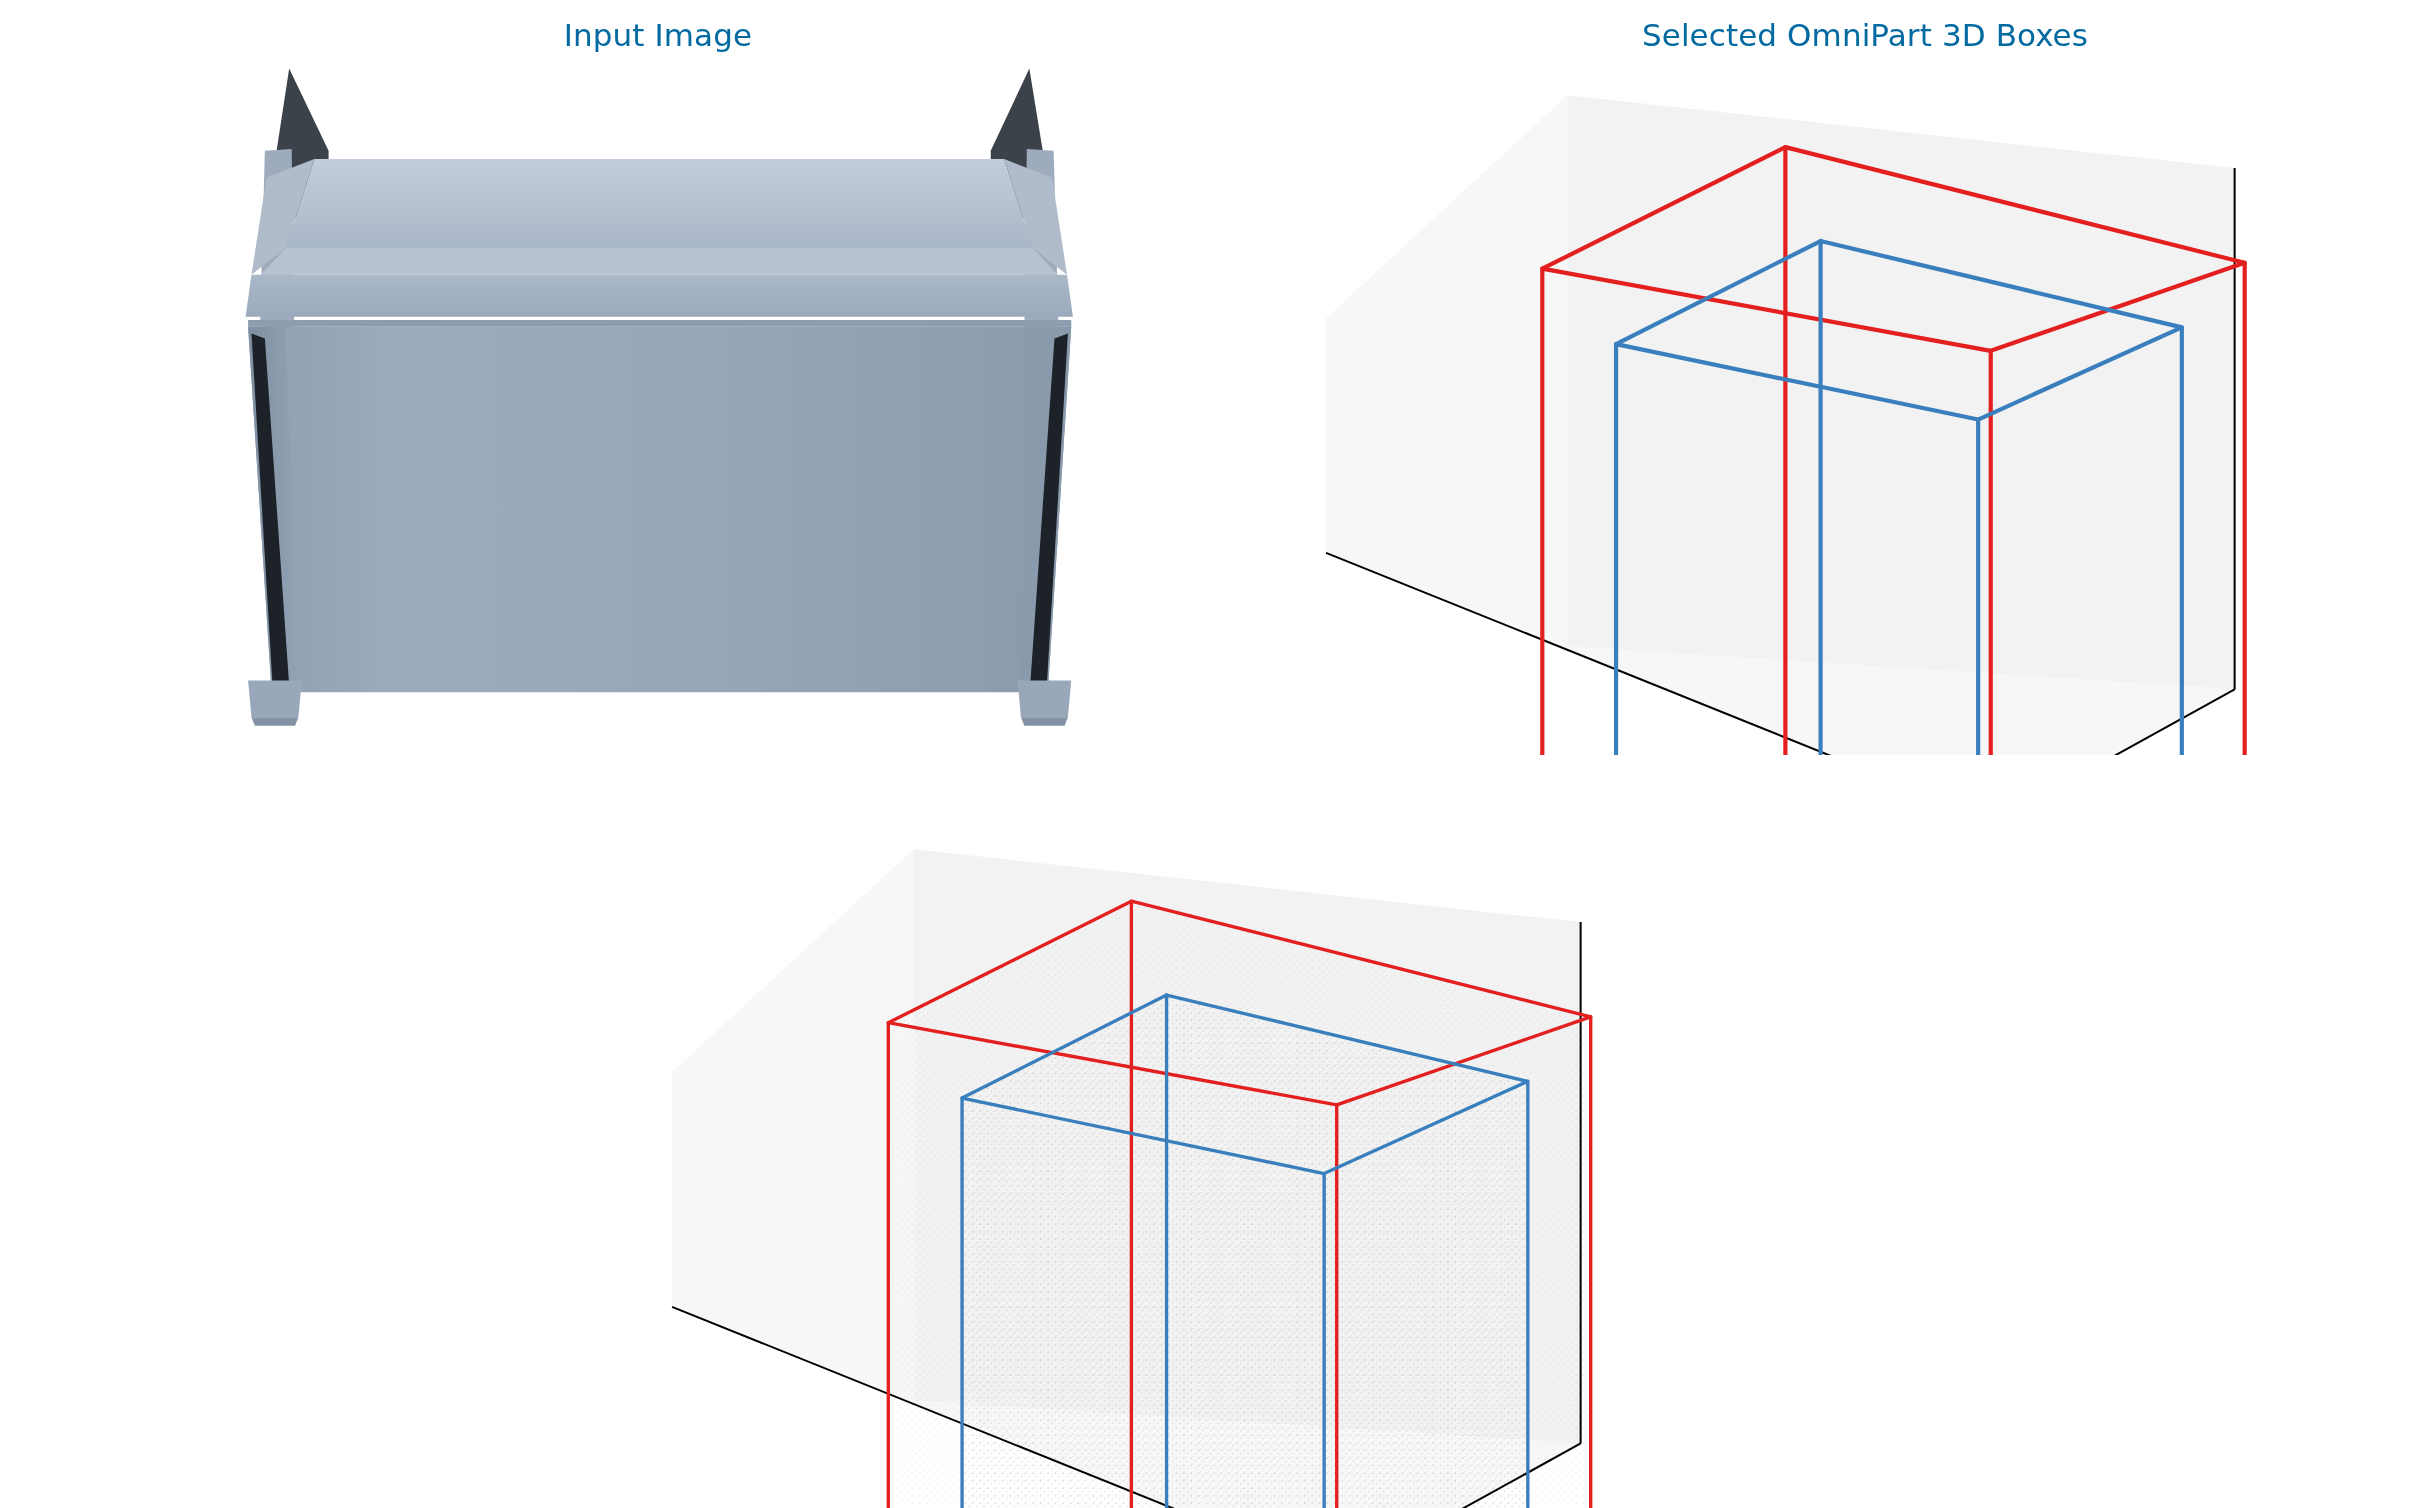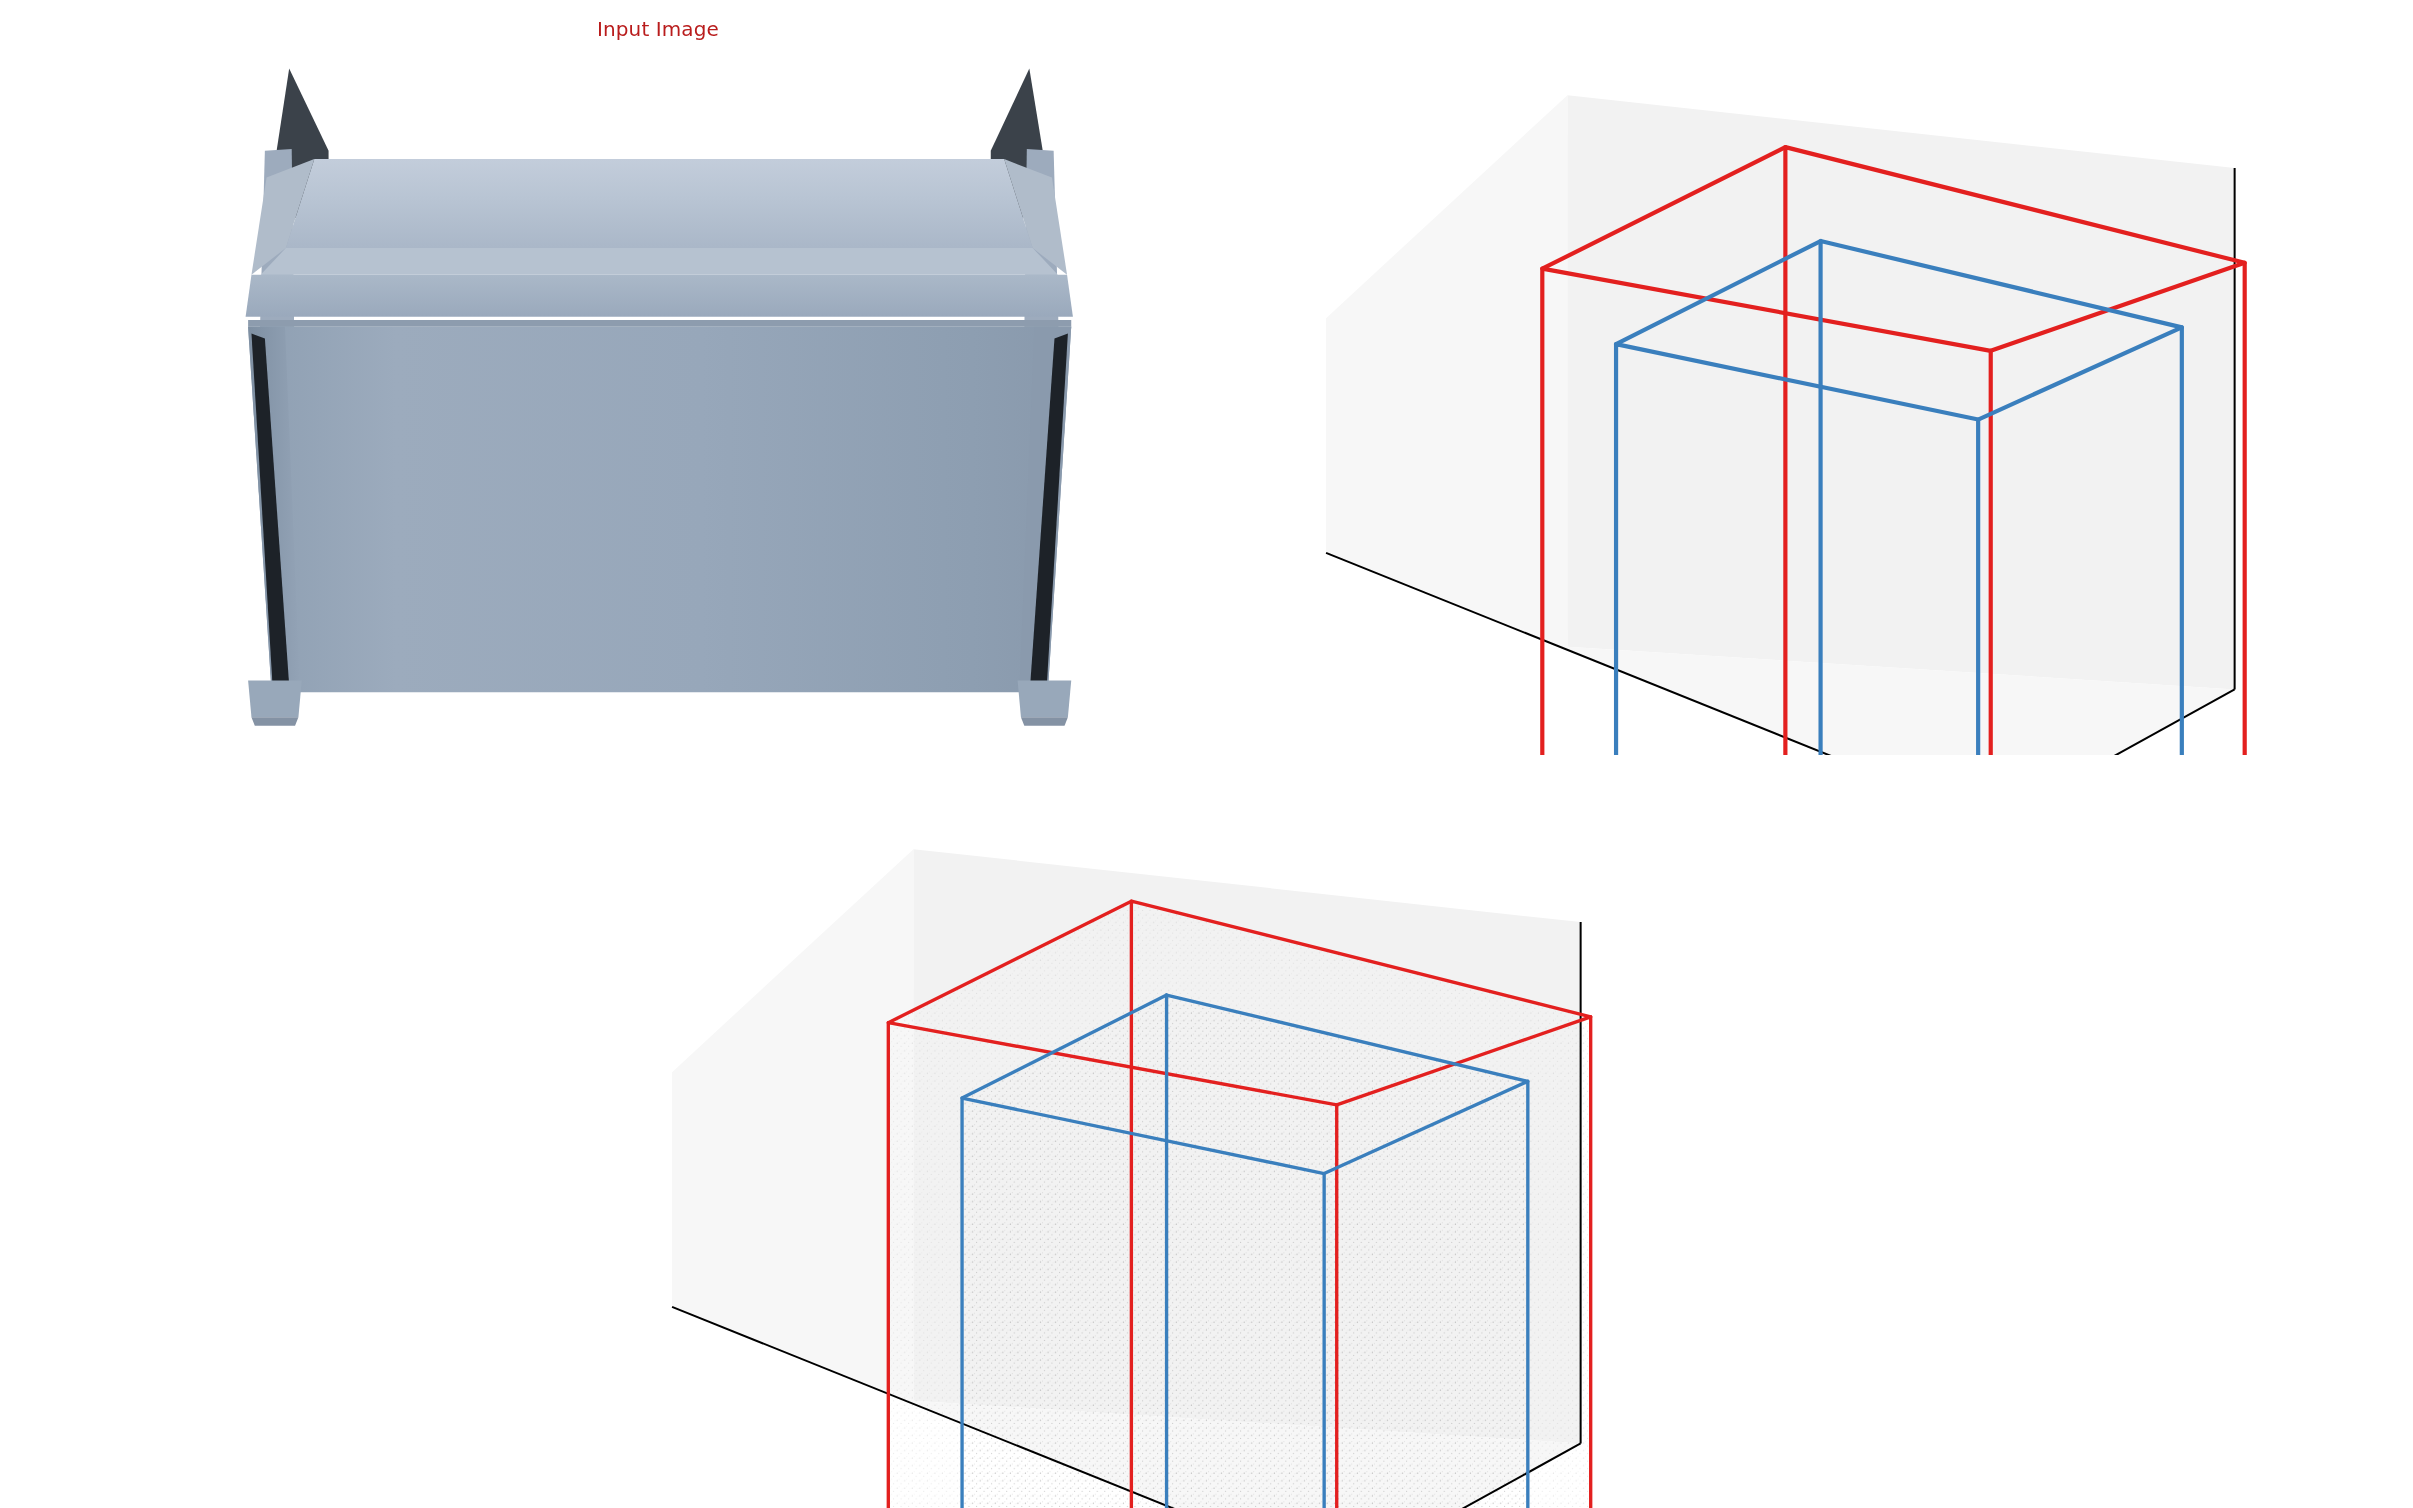--- a/index.html
+++ b/index.html
@@ -24,22 +24,22 @@
   
   .panel {
     position: absolute;
   }
   .panel-title {
     position: absolute;
     top: 0;
     left: 0;
     width: 100%;
     text-align: center;
-    font-size: 20px;
-    color: #b91c1c;
+    font-size: 31px;
+    color: #0369a1;
     font-family: "DejaVu Sans", sans-serif;
     letter-spacing: 0.1px;
     white-space: nowrap;
   }
   .panel-canvas {
     position: absolute;
     left: 0;
     width: 100%;
   }
   .panel-canvas svg {
@@ -157,20 +157,21 @@
           <path d="M 296 752 L 360 752 L 356 796 L 300 796 Z" fill="#98a8ba"></path>
           <path d="M 300 796 L 356 796 L 352 806 L 304 806 Z" fill="#8492a4"></path>
           <path d="M 1278 752 L 1214 752 L 1218 796 L 1274 796 Z" fill="#98a8ba"></path>
           <path d="M 1274 796 L 1218 796 L 1222 806 L 1270 806 Z" fill="#8492a4"></path>
         </g>
       </svg>
     </div>
   </div>
 
   <div class="panel" id="panel-boxes">
+    <div class="panel-title">Selected OmniPart 3D Boxes</div>
 
     <div class="panel-canvas">
       <svg viewBox="0 0 1310 855" preserveAspectRatio="xMidYMid meet">
 
         <g>
 
           <polygon class="pane-fill" points="12,334 300,68 300,726 12,614"></polygon>
 
           <polygon class="pane-fill-dark" points="300,68 1096,155 1096,777 300,726"></polygon>
 

